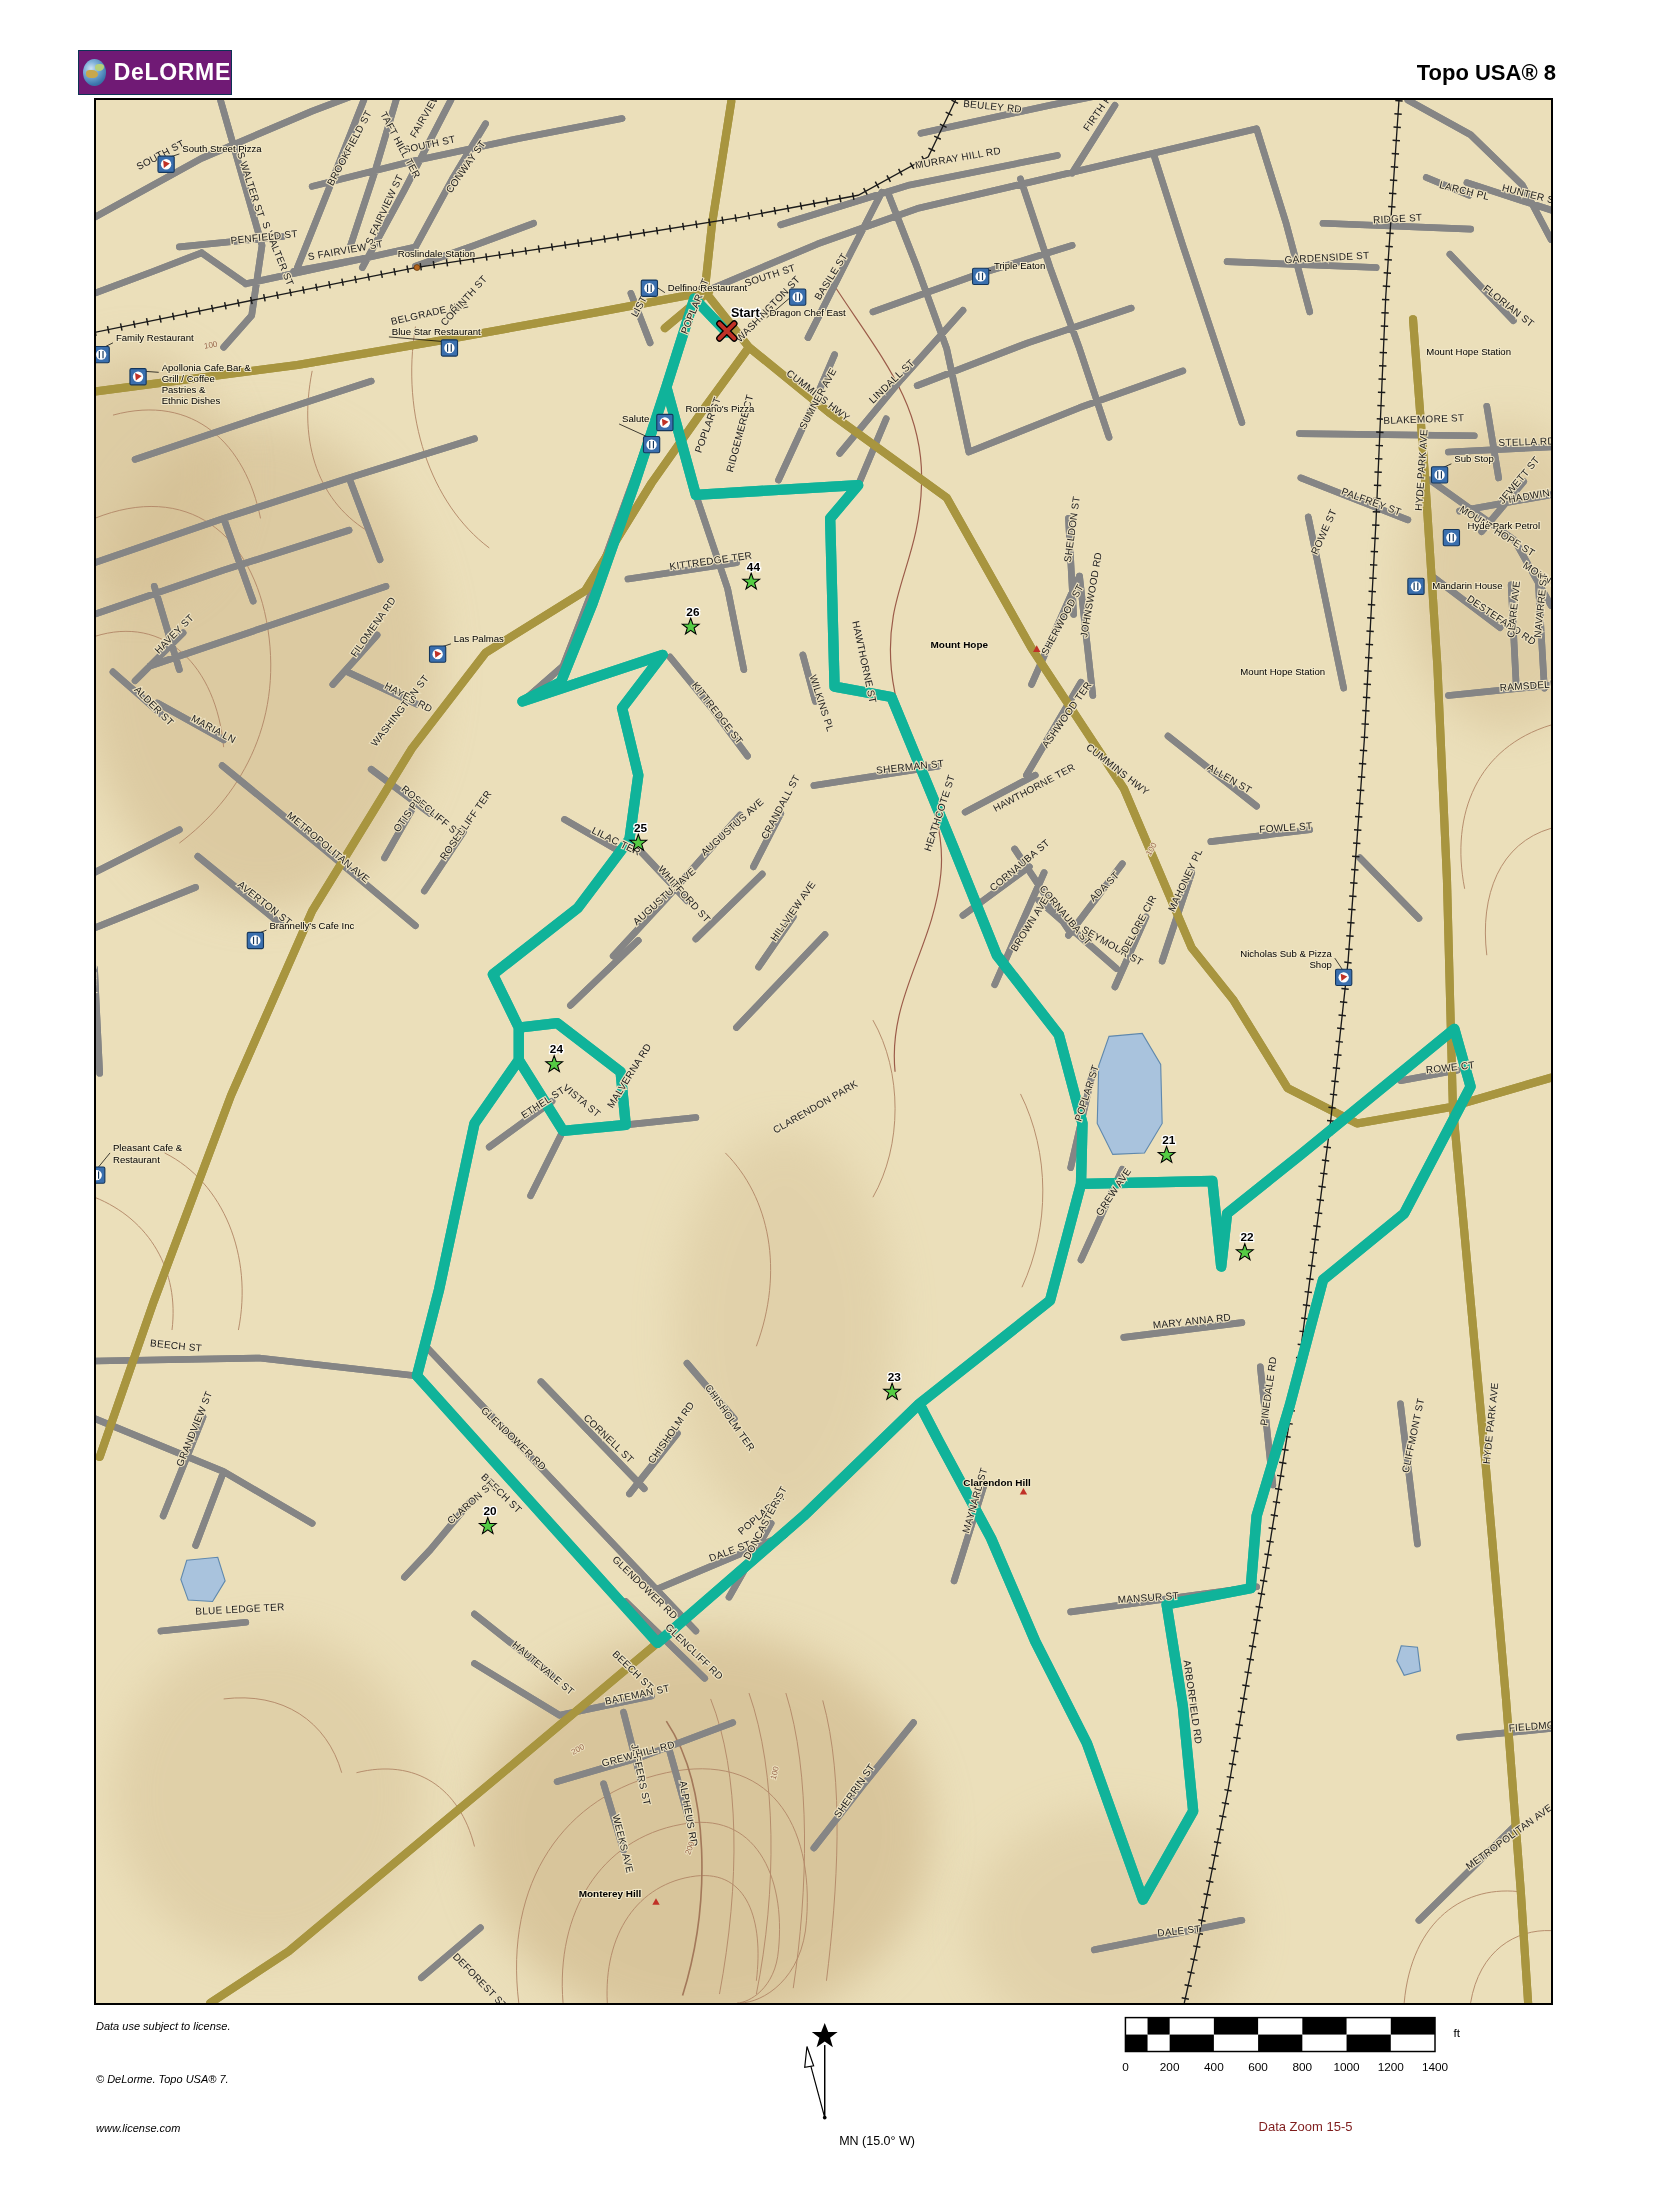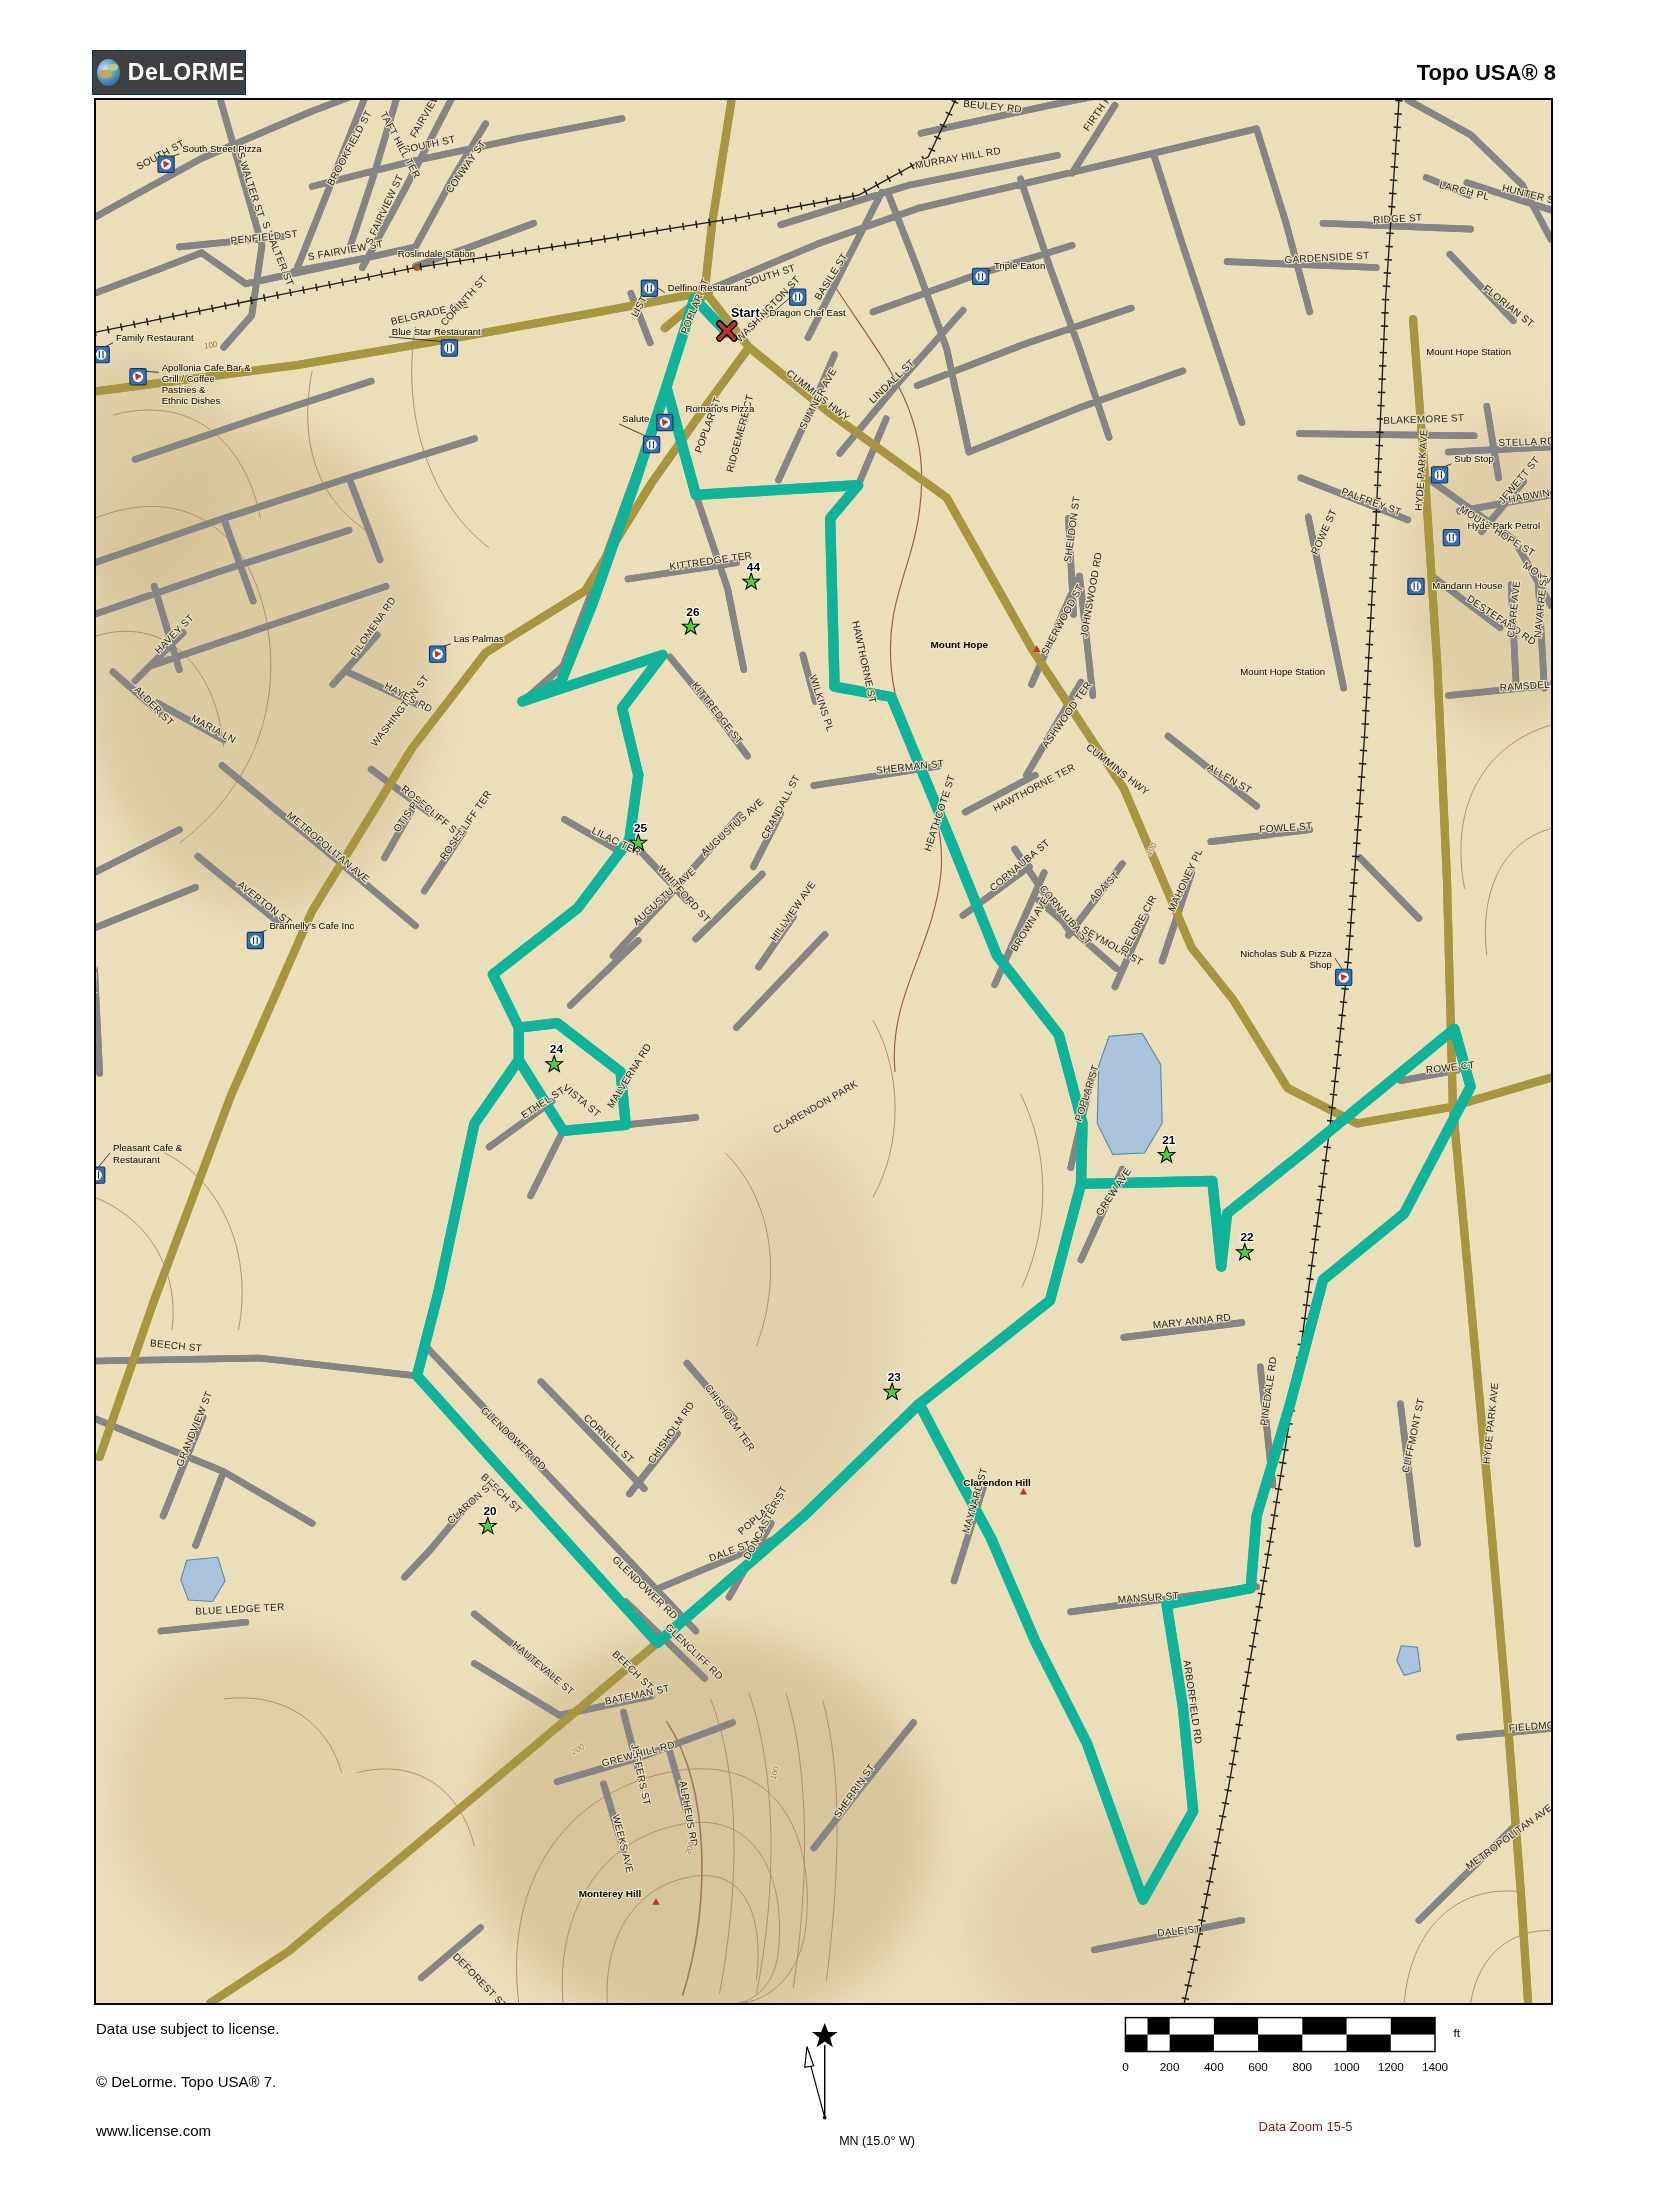--- a/index.html
+++ b/index.html
@@ -1,17 +1,17 @@
 <!DOCTYPE html>
 <html style="font-size:11.8px"><head>
 <meta charset="utf-8">
 <style>
   html,body{margin:0;padding:0;background:#fff;}
   body{width:1653px;height:2205px;position:relative;font-family:"Liberation Sans",sans-serif;}
-  #logo{position:absolute;left:92px;top:50px;width:152px;height:43px;background:#404040;border:0.7px solid #0d3354;display:flex;align-items:center;}
+  #logo{position:absolute;left:78px;top:50px;width:152px;height:43px;background:#701a75;border:0.7px solid #0d3354;display:flex;align-items:center;}
   #logo .globe{width:26.6px;height:26.6px;border-radius:50%;margin-left:4.4px;background:radial-gradient(circle at 35% 35%,#cfe3f2 0%,#7fb0d8 30%,#3c77ad 70%,#25598a 100%);position:relative;overflow:hidden;}
   #logo .globe:before{content:"";position:absolute;left:3px;top:10.3px;width:11.8px;height:8.9px;background:#c8a84b;border-radius:40% 60% 50% 50%;}
   #logo .globe:after{content:"";position:absolute;right:2.2px;top:4.4px;width:8.9px;height:7.4px;background:#b5d07a;border-radius:50% 40% 60% 50%;}
   #logo .logotext{color:#fff;font-weight:bold;font-size:23px;letter-spacing:0.7px;margin-left:7.4px;}
   #app-title{position:absolute;right:97px;top:60px;font-size:22px;font-weight:bold;color:#000000;}
   #map-frame{position:absolute;left:94px;top:98px;width:1459px;height:1907px;border:2.2px solid #000;box-sizing:border-box;background:#ebdfba;overflow:hidden;}
   #map-svg{display:block;}
   .road-casing{fill:none;stroke:#858585;stroke-width:9;stroke-linecap:round;stroke-linejoin:round;}
   .road-fill{fill:none;stroke:#ffffff;stroke-width:5.5;stroke-linecap:round;stroke-linejoin:round;}
   .yroad-casing{fill:none;stroke:#a8953f;stroke-width:11;stroke-linecap:round;stroke-linejoin:round;}
@@ -24,21 +24,21 @@
   .pond{fill:#a9c3dd;stroke:#5f88ad;stroke-width:1.5;}
   .route-outer{fill:none;stroke:#10b39a;stroke-width:14;stroke-linecap:round;stroke-linejoin:round;opacity:.95;}
   .route-core{fill:none;stroke:#7c7b2f;stroke-width:4.4;stroke-linecap:round;stroke-linejoin:round;}
   .street-label{font-size:13.5px;fill:#1c1c1c;letter-spacing:.4px;paint-order:stroke;stroke:#ece0bf;stroke-width:3.2px;font-family:"Liberation Sans",sans-serif;}
   .poi-label{font-size:13px;fill:#000;paint-order:stroke;stroke:#f0e6c6;stroke-width:3px;}
   .place-label{font-size:13.5px;font-weight:bold;fill:#000;paint-order:stroke;stroke:#f0e6c6;stroke-width:3px;}
   .contour-num{font-size:11px;fill:#9b6b4e;paint-order:stroke;stroke:#ece0bf;stroke-width:2.5px;}
   .wp-num{font-size:16px;font-weight:bold;fill:#000;paint-order:stroke;stroke:#fff;stroke-width:3.5px;}
   .start-label{font-size:17px;font-weight:bold;fill:#000;paint-order:stroke;stroke:#fff;stroke-width:3.5px;}
   .leader{stroke:#000;stroke-width:1;}
-  #footer-text div{position:absolute;left:96px;font-size:15px;color:#000;}
+  #footer-text div{position:absolute;left:96px;font-size:11px;color:#000;font-style:italic;}
   #lic1{top:2020px;} #lic2{top:2073px;} #lic3{top:2122px;}
   #compass{position:absolute;left:767px;top:2014px;width:148px;height:148px;}
   #mn-label{position:absolute;left:767px;top:2134px;width:148px;text-align:right;font-size:12.5px;color:#000;}
   #scalebar{position:absolute;left:1107px;top:2007px;width:457px;height:148px;}
   #datazoom{position:absolute;left:1195px;top:2119px;width:221px;text-align:center;font-size:13px;color:#7f1d1d;}
 </style>
 </head>
 <body>
 
 <div id="logo">

